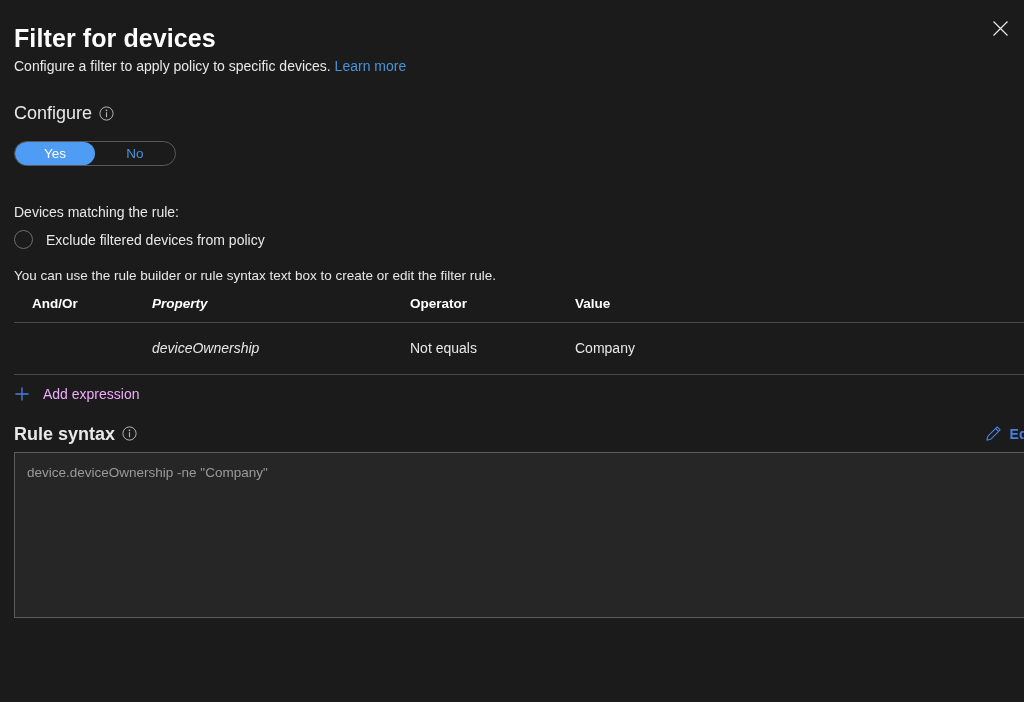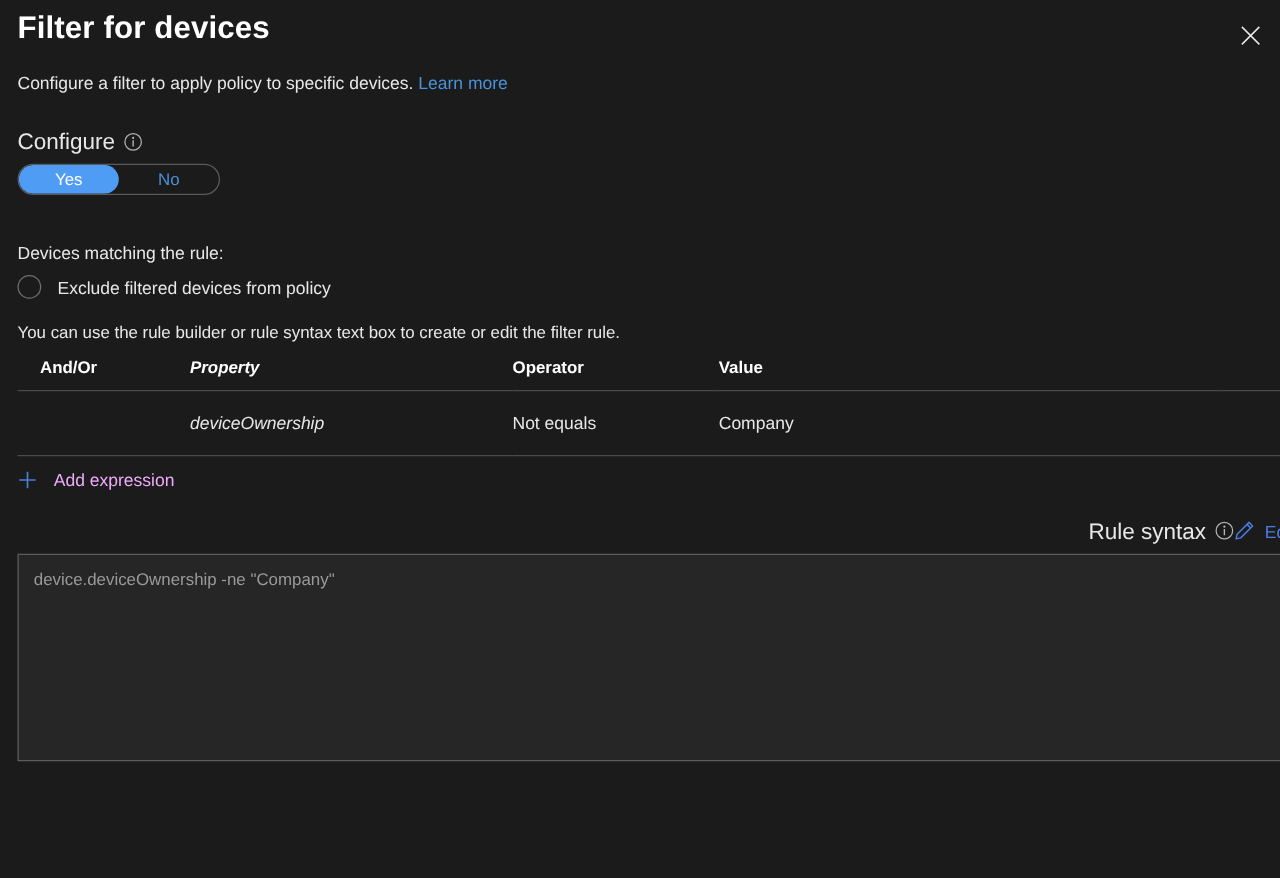--- a/index.html
+++ b/index.html
@@ -20,21 +20,21 @@
     position: relative;
     width: 1024px;
     height: 702px;
     background: #1b1b1b;
     box-sizing: border-box;
   }
 
   
   .panel-header {
     position: relative;
-    padding: 6px 14px 0 14px;
+    padding: 22px 14px 0 14px;
     height: 56px;
     box-sizing: border-box;
   }
   .panel-title {
     font-size: 25px;
     font-weight: 600;
     color: #ffffff;
     letter-spacing: 0.1px;
     line-height: 32px;
     margin: 0;
@@ -89,21 +89,21 @@
     height: 15px;
     display: inline-flex;
     align-items: center;
     justify-content: center;
     cursor: pointer;
   }
   .info-icon svg { display: block; }
 
   
   .yesno-toggle {
-    margin-top: 9px;
+    margin-top: 19px;
     width: 162px;
     height: 25px;
     border: 1px solid #5a5a5a;
     border-radius: 13px;
     display: flex;
     padding: 0;
     box-sizing: border-box;
     overflow: hidden;
     background: #1b1b1b;
   }
@@ -242,22 +242,23 @@
     display: inline-flex;
     align-items: center;
     justify-content: center;
   }
   .plus-icon svg { display: block; }
 
   
   .rule-syntax-bar {
     display: flex;
     align-items: center;
-    justify-content: flex-end;
+    justify-content: space-between;
     margin-top: 19px;
+    font-weight: bold;
   }
   .rule-syntax-left {
     display: flex;
     align-items: center;
     gap: 7px;
   }
   .edit-link {
     display: inline-flex;
     align-items: center;
     gap: 8px;

